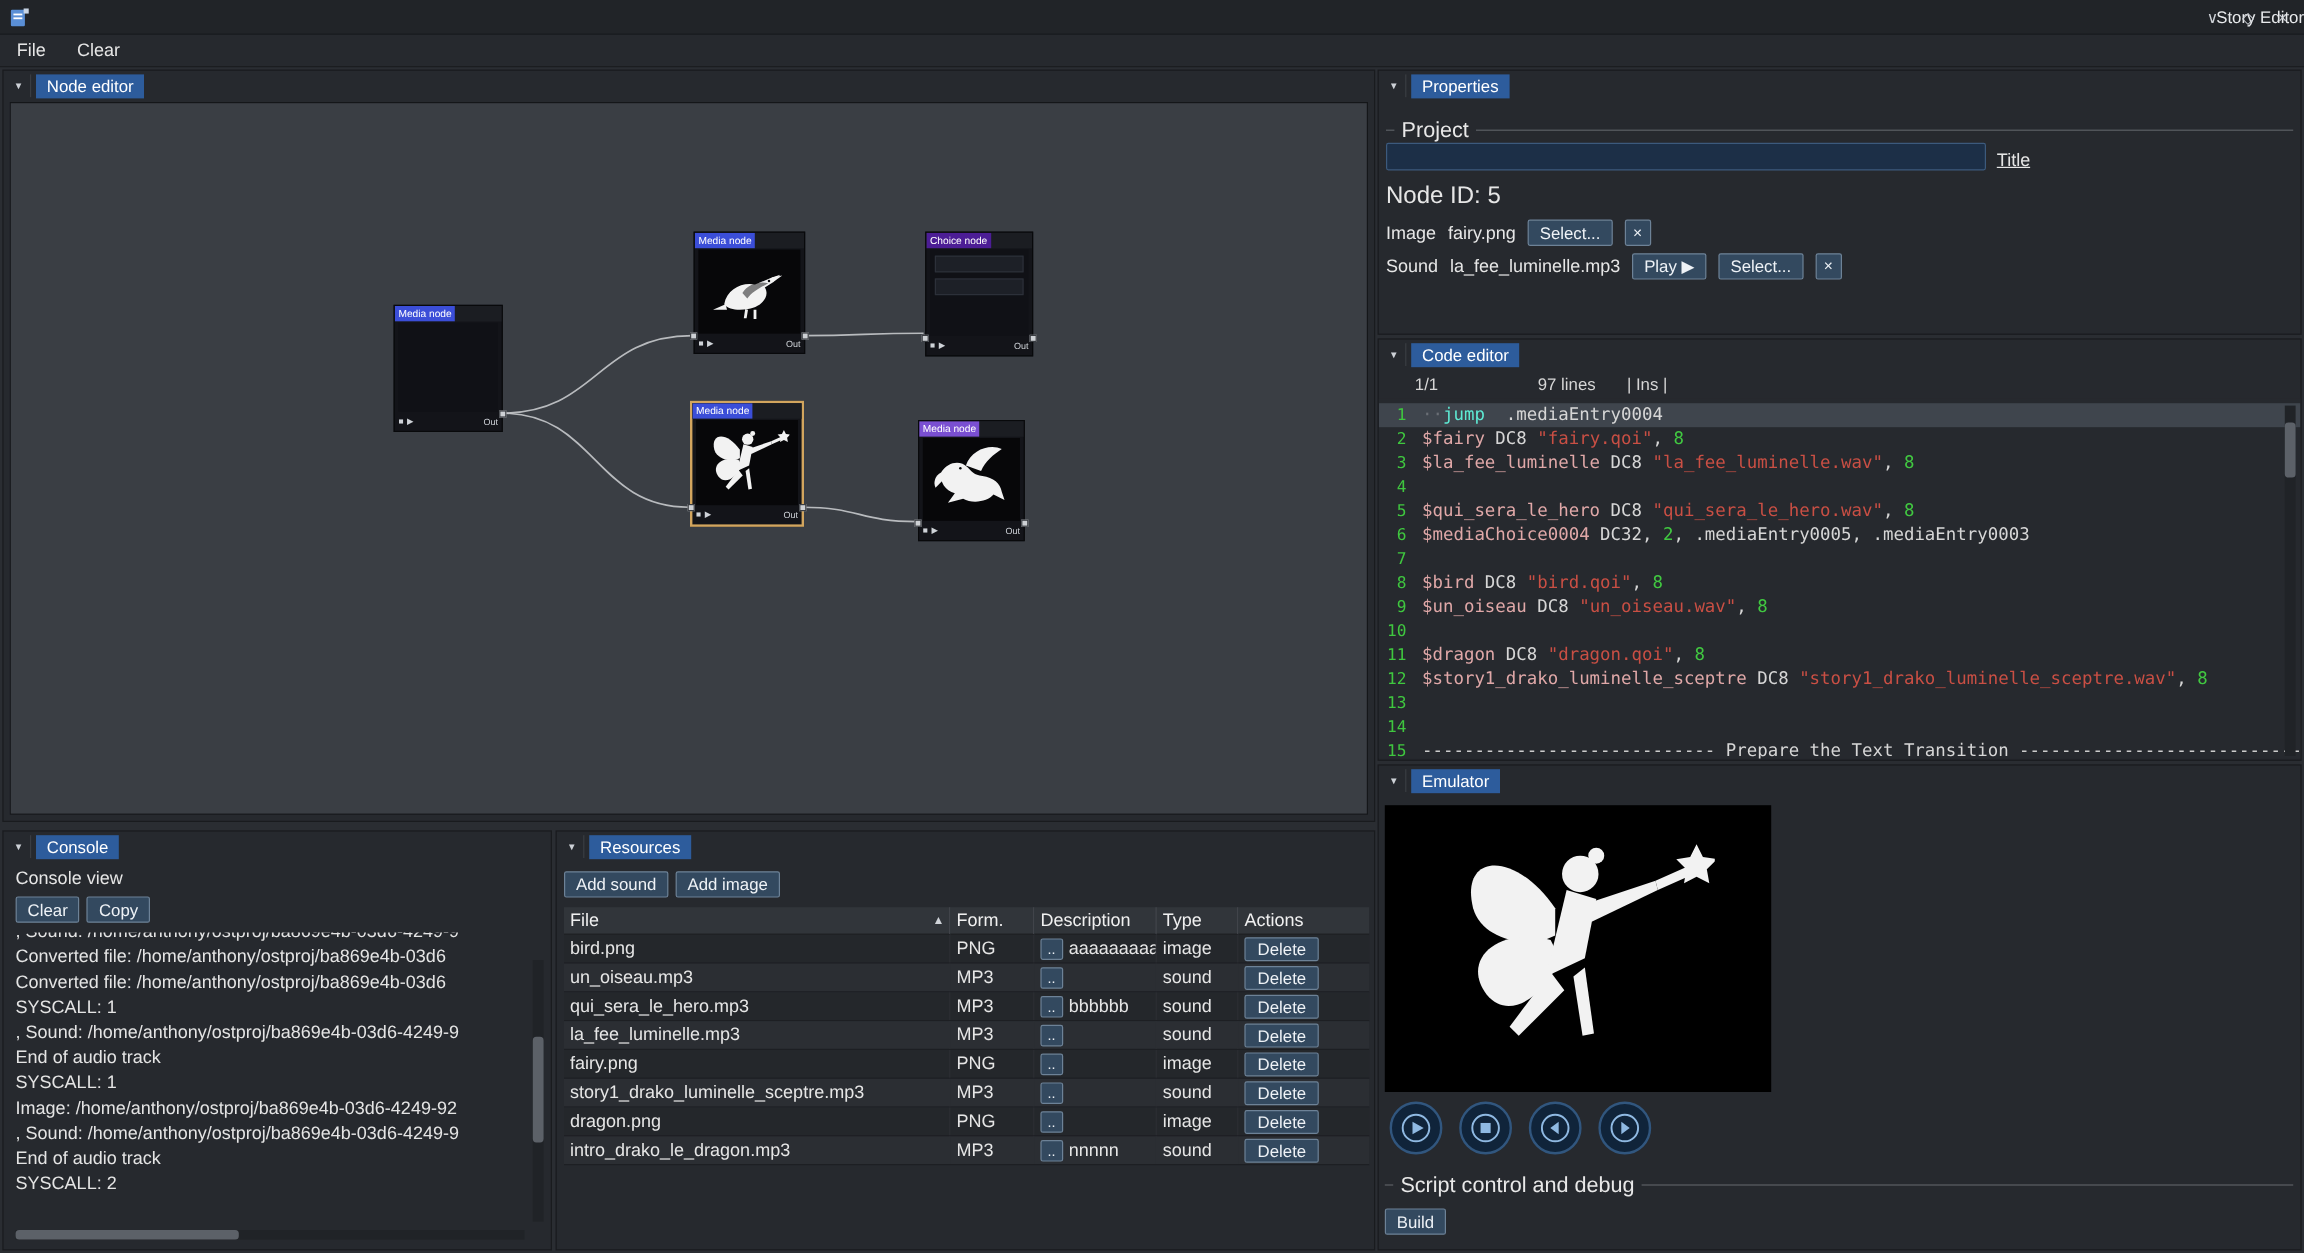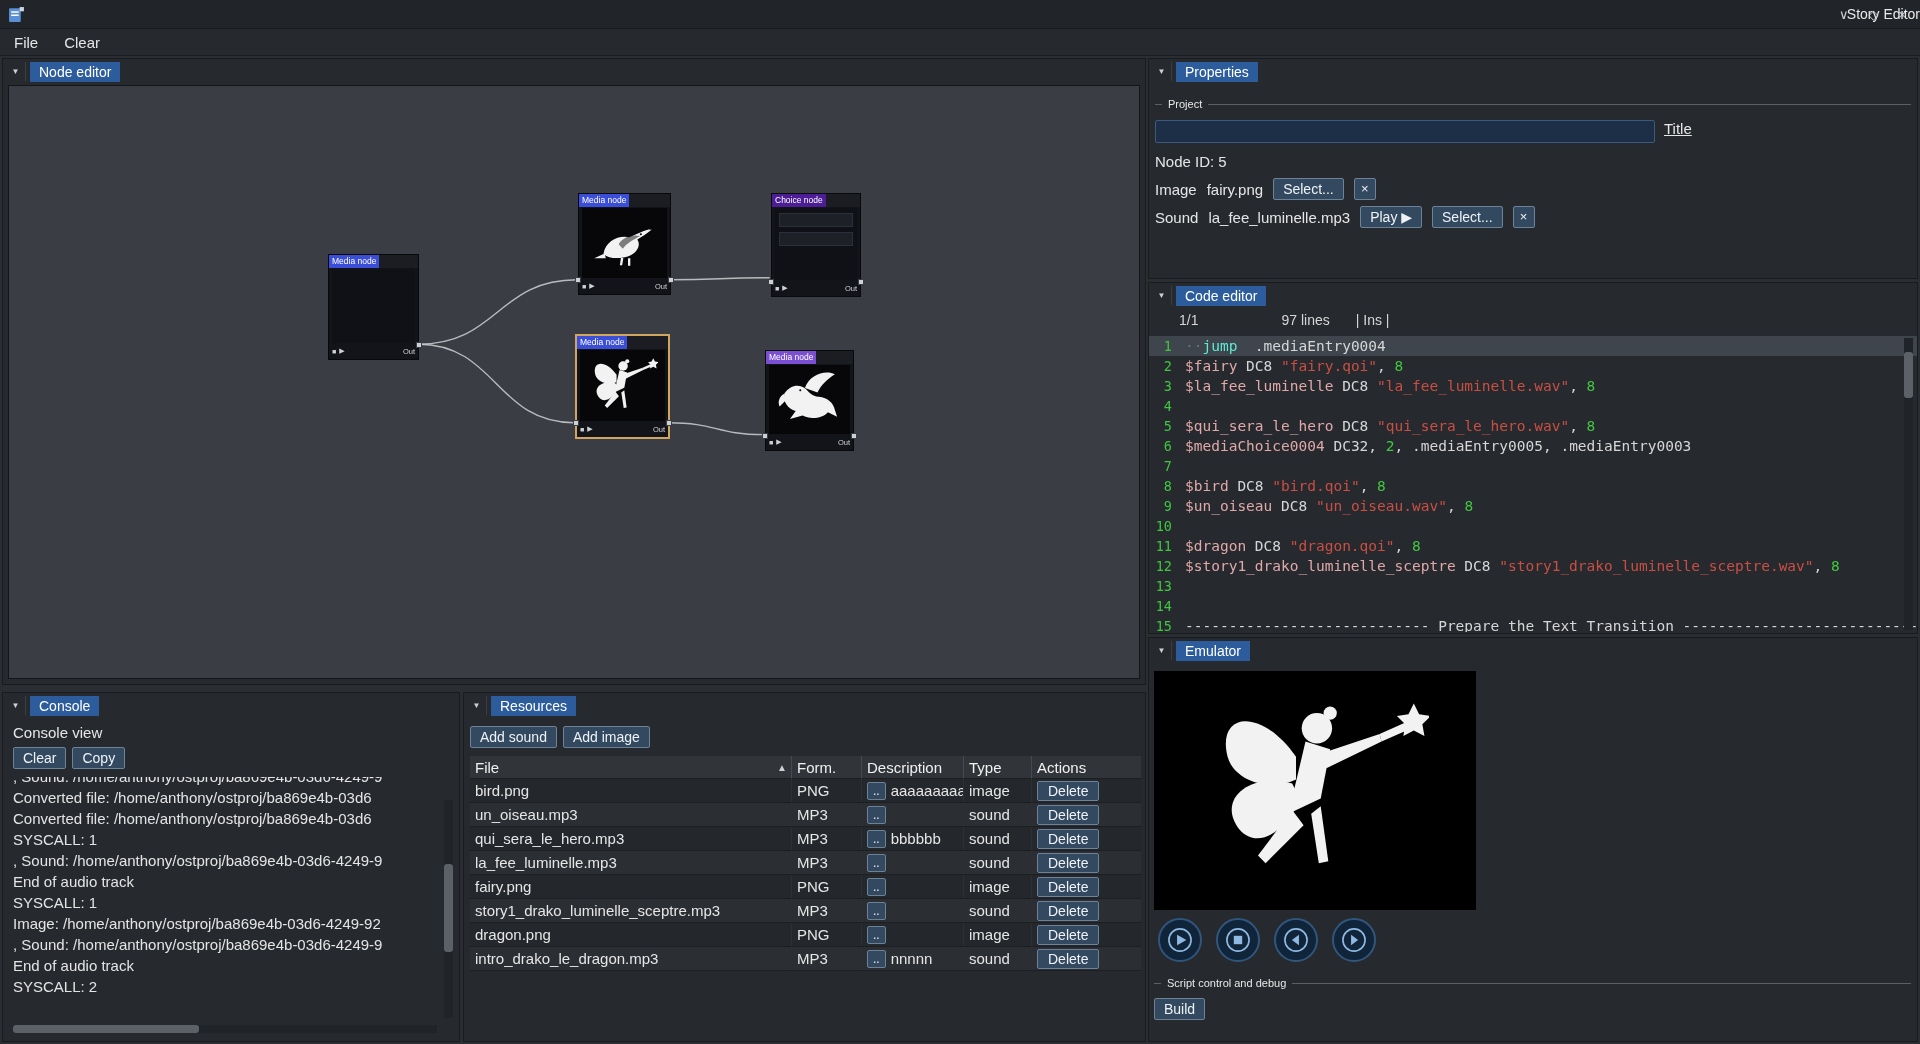--- a/index.html
+++ b/index.html
@@ -84,27 +84,27 @@
     border-right:1px solid #2c2f34; display:flex; align-items:center; }
   .btn-mini { padding:0 5px; height:18px; line-height:16px; font-size:12px; }
   .desc-text { margin-left:5px; }
   .btn-delete { height:20px; padding:0 10px; line-height:18px; }
 
   
   .props-body { padding:6px 6px 0 6px; }
   .grp { display:flex; align-items:center; gap:6px; }
   .grp::before { content:""; width:7px; height:1px; background:#5b5f64; }
   .grp::after { content:""; flex:1; height:1px; background:#5b5f64; }
-  .grp span { font-size:11px; color:#e8e8e8; }
+  .grp span { font-size:18px; color:#e8e8e8; }
   .grp-project { margin-top:8px; }
   .grp-selected { margin-top:15px; }
-  .title-row { margin-top:10px; display:flex; align-items:flex-start; gap:9px;text-decoration:underline; }
+  .title-row { margin-top:0; display:flex; align-items:flex-end; gap:9px;text-decoration:underline; }
   .text-input { width:500px; height:23px; background:#1c2f47; border:1px solid #3c5a7d;
     border-radius:2px; color:#fff; font-size:14px; padding:0 6px; }
-  .node-id { margin-top:10px; font-size:15px; }
+  .node-id { margin-top:10px; font-size:20px; }
   .prop-row { margin-top:8px; display:flex; align-items:center; gap:10px; font-size:15px; }
   .btn-icon { width:22px; height:22px; padding:0; font-size:13px; line-height:20px; }
 
   
   .code-status { height:24px; display:flex; align-items:center; font-size:14px; color:#d6d6d6;
     padding-left:30px; }
   .code-status .cs1 { margin-right:48px; } .code-status .cs2 { margin-right:26px;margin-left:35px; }
   .code-view { position:relative; height:300px; overflow:hidden; padding-top:4px;
     background:#26292e; font-family:"DejaVu Sans Mono", monospace; font-size:14.5px; }
   .cline { display:flex; height:20px; line-height:20px; white-space:pre; }

